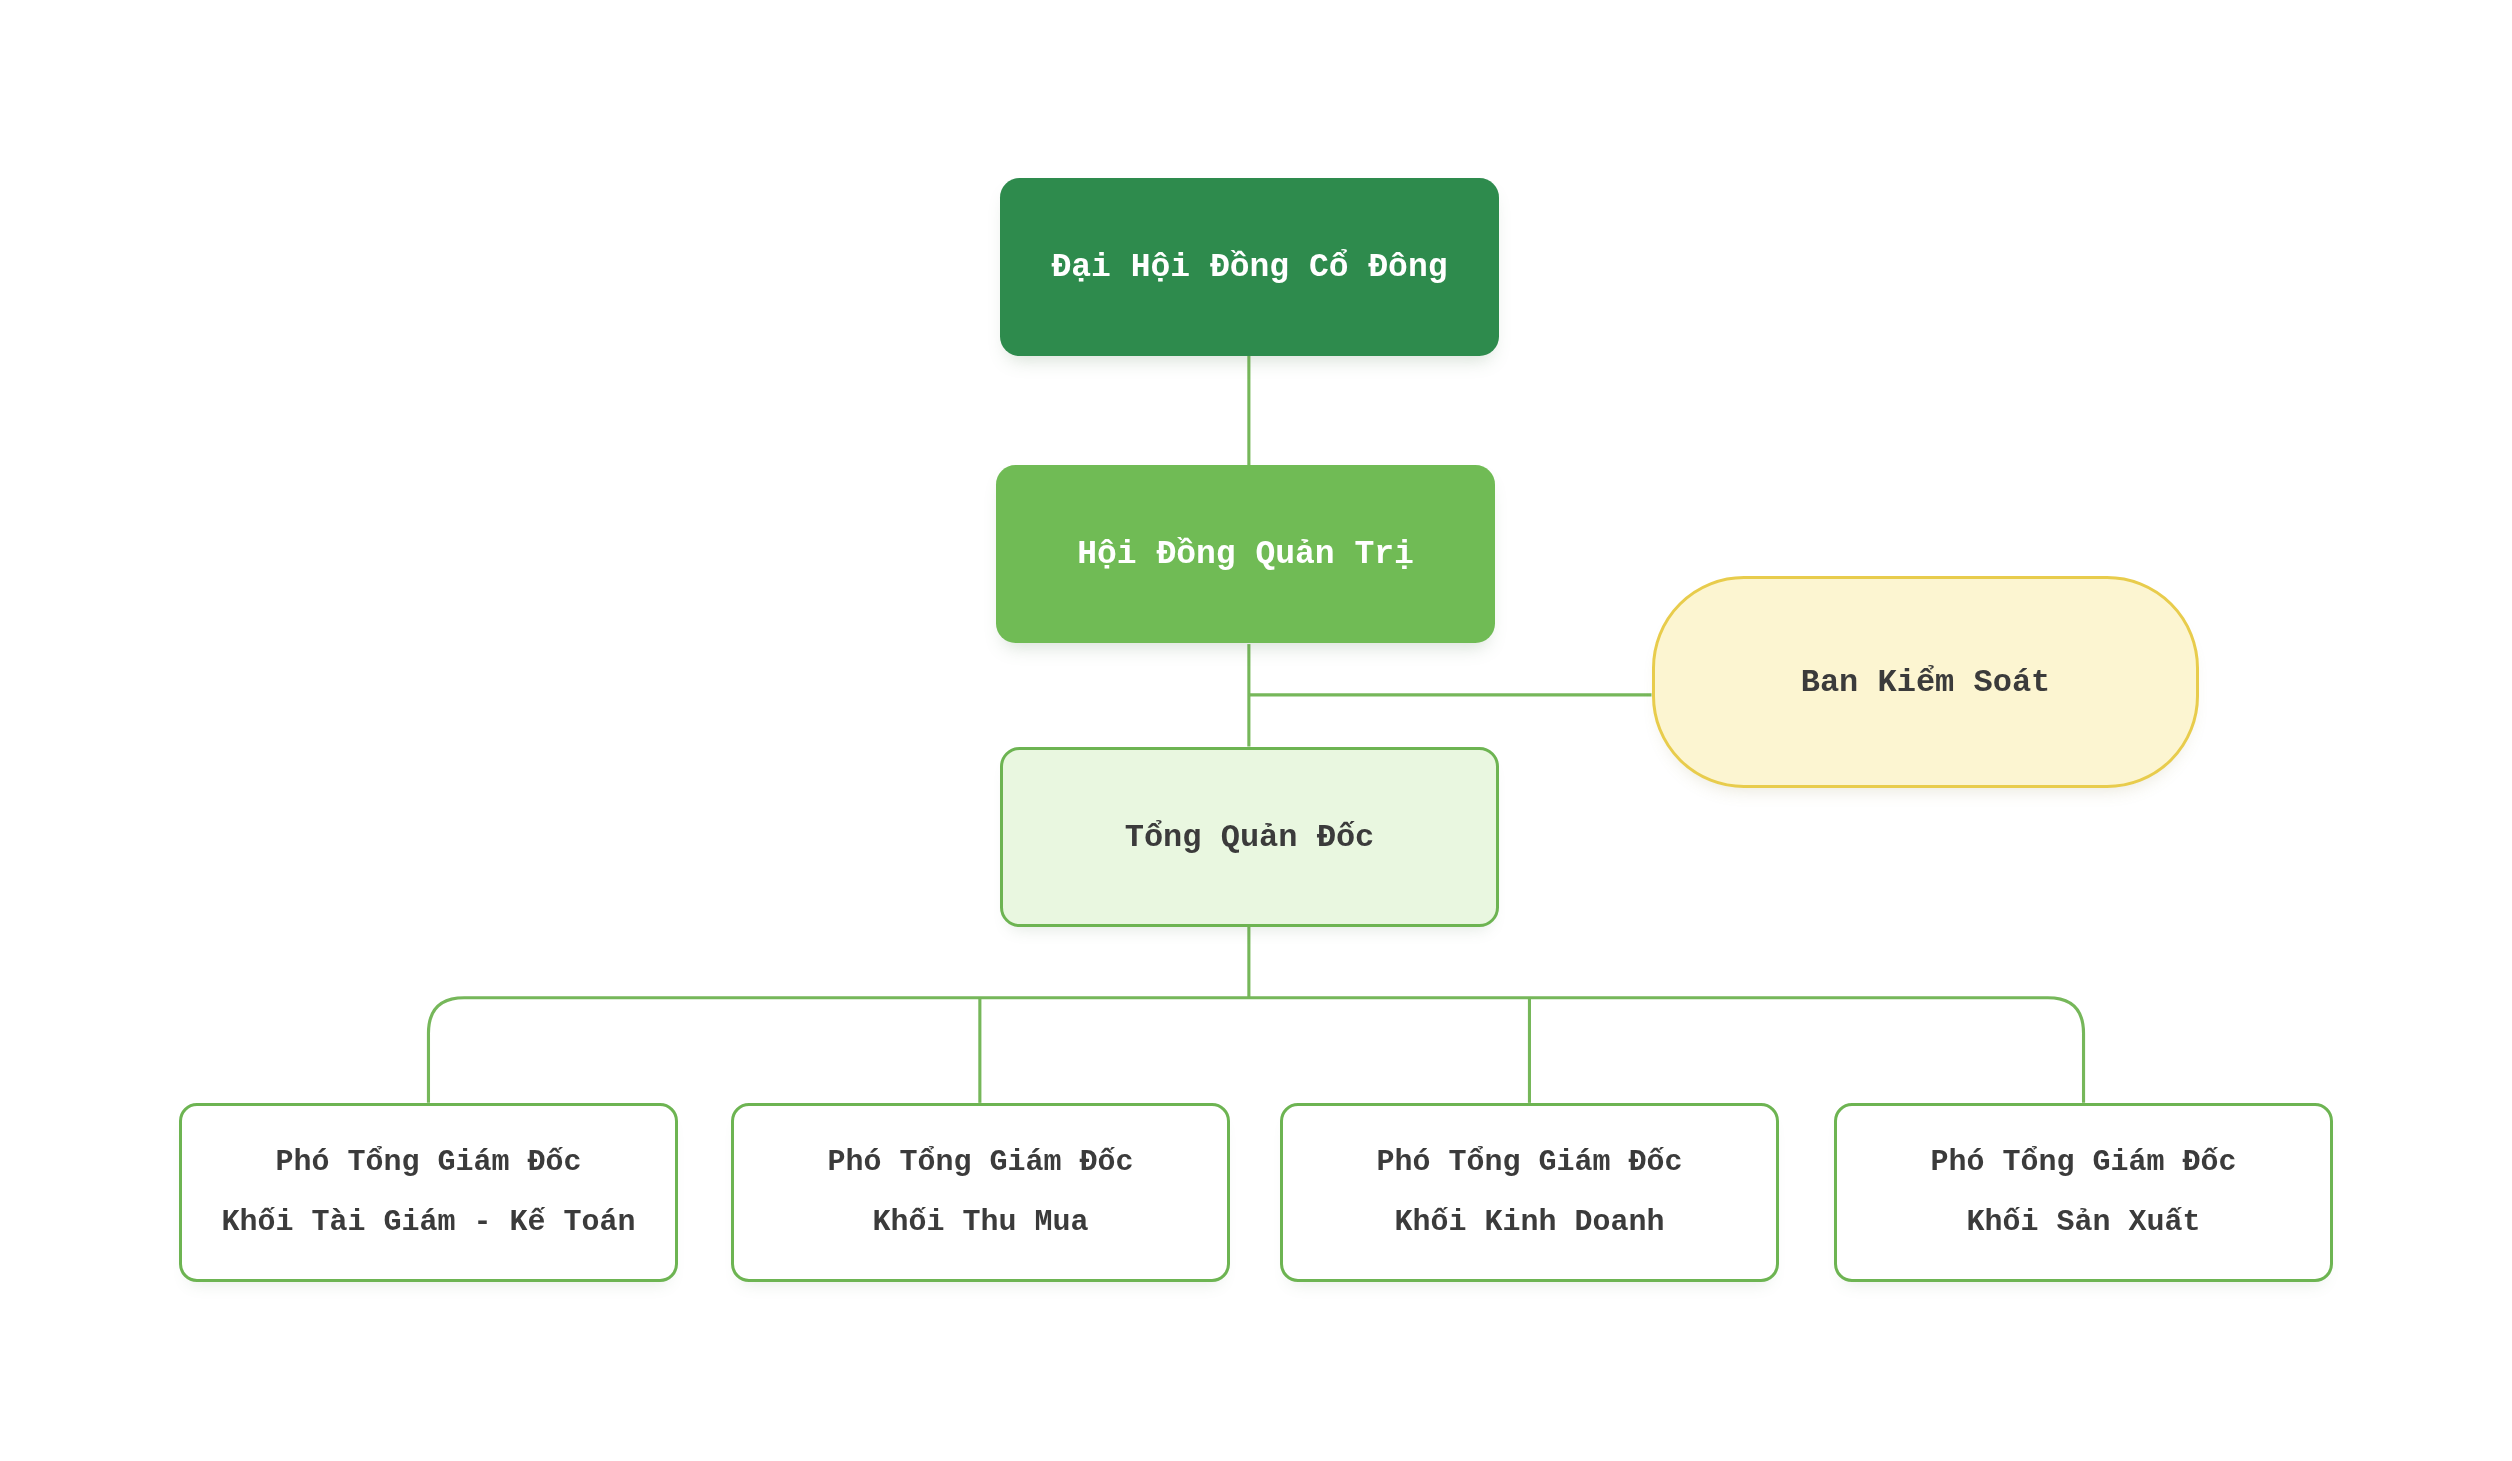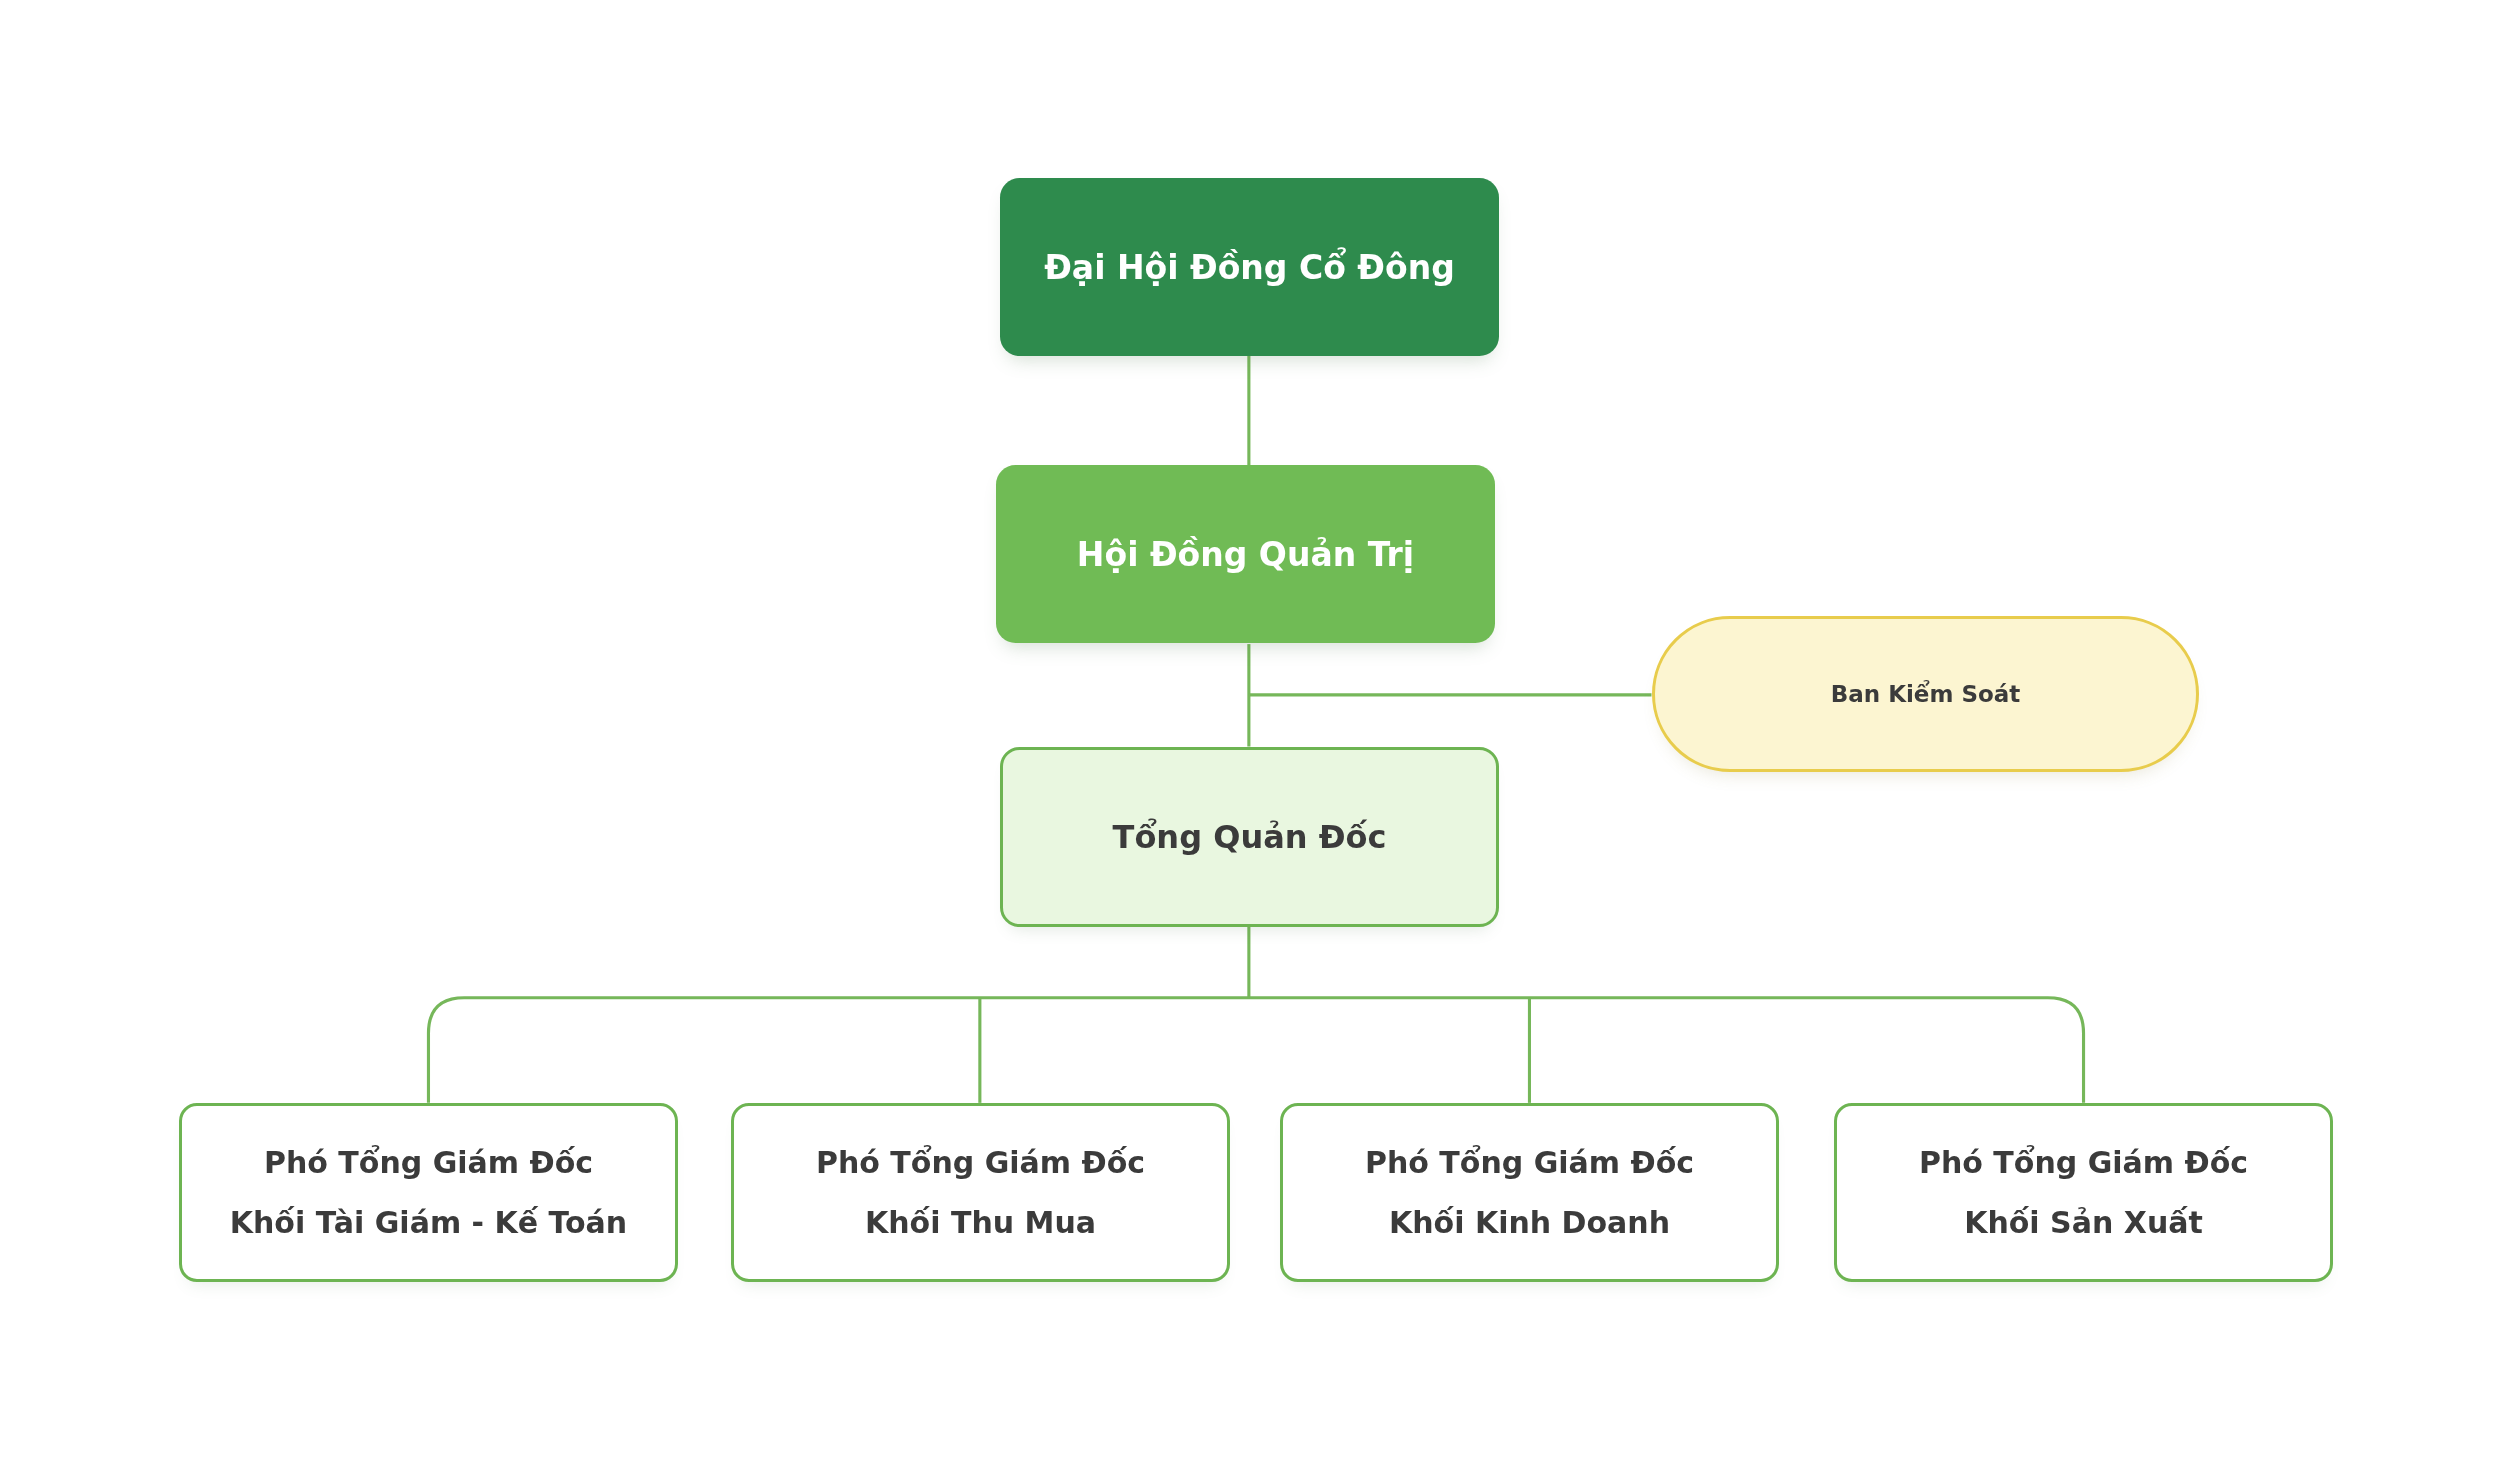--- a/index.html
+++ b/index.html
@@ -42,44 +42,45 @@
   .node {
     position: absolute;
     display: flex;
     flex-direction: column;
     align-items: center;
     justify-content: center;
     box-sizing: border-box;
     text-align: center;
     font-weight: bold;
     white-space: nowrap;
+    font-family: Liberation Mono, monospace;
   }
   .node--root {
     left: 1000px; top: 178px; width: 499px; height: 178px;
     background: var(--dark-green);
     color: var(--text-light);
     border-radius: 19.6px;
     font-size: 33px;
     box-shadow: 0 10.7px 18px -7.1px rgba(90, 130, 90, 0.25);
   }
   .node--board {
     left: 996px; top: 465px; width: 499px; height: 178px;
     background: var(--mid-green);
     color: var(--text-light);
     border-radius: 19.6px;
     font-size: 33px;
     box-shadow: 0 10.7px 18px -7.1px rgba(90, 130, 90, 0.25);
   }
   .node--pill {
-    left: 1652px; top: 616px; width: 547px; height: 156px;
+    left: 1652px; top: 576px; width: 547px; height: 212px;
     background: var(--yellow-bg);
     border: 3.1px solid var(--yellow-border);
     color: var(--text-dark);
     border-radius: 92px;
-    font-size: 23px;
+    font-size: 32px;
     box-shadow: 0 10.7px 18px -9px rgba(140, 130, 60, 0.2);
   }
   .node--ceo {
     left: 1000px; top: 747px; width: 499px; height: 180px;
     background: var(--light-green-bg);
     border: 3.1px solid var(--green-border);
     color: var(--text-dark);
     border-radius: 19.6px;
     font-size: 32px;
     box-shadow: 0 10.7px 16px -9px rgba(90, 130, 90, 0.18);

